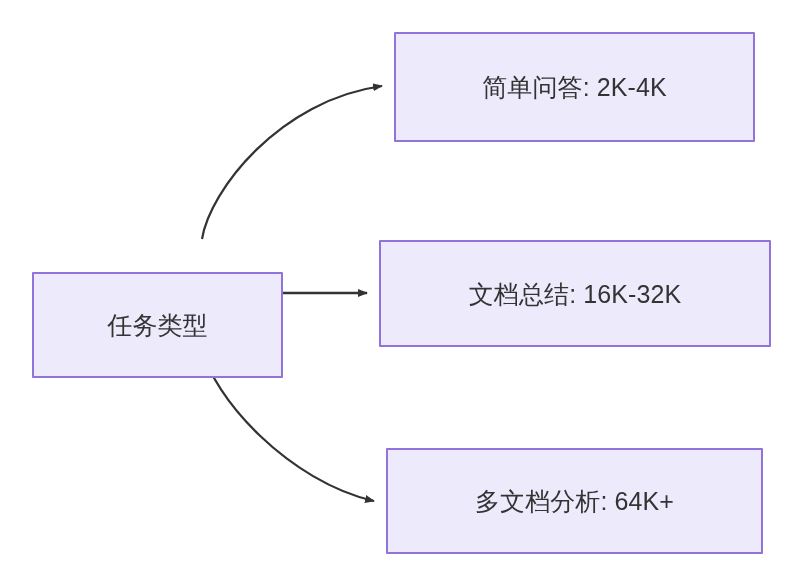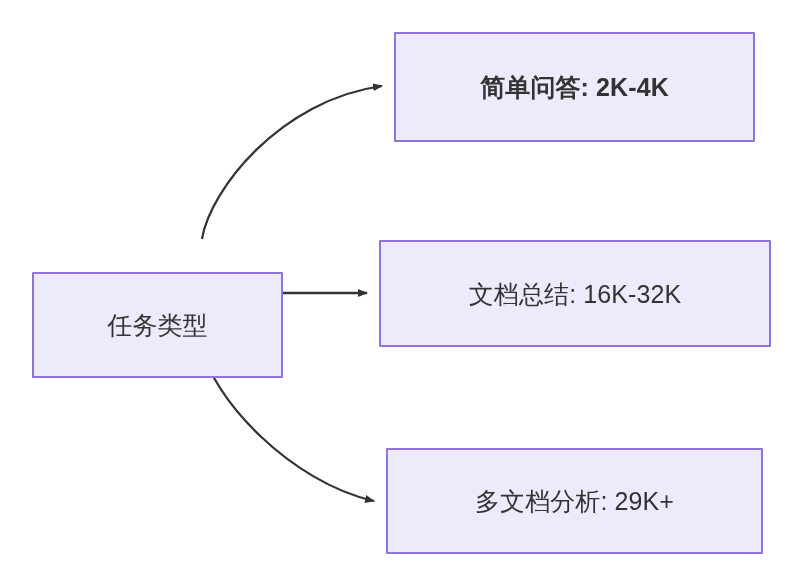--- a/index.html
+++ b/index.html
@@ -43,21 +43,21 @@
   .node-label {
     color: #333333;
     font-size: 25px;
     line-height: 1.2;
     letter-spacing: 0.1px;
     white-space: nowrap;
   }
 
   
   #node-root      { left: 32px;  top: 240px; width: 251px; height: 106px; margin-top: 32px; }
-  #node-simple-qa { left: 394px; top: 32px;  width: 361px; height: 110px; font-weight: bold; }
+  #node-simple-qa { left: 394px; top: 32px;  width: 361px; height: 110px; }
   #node-doc-sum   { left: 379px; top: 240px; width: 392px; height: 107px; }
   #node-multi-doc { left: 386px; top: 448px; width: 377px; height: 106px; }
 </style>
 </head>
 <body>
 
 <div id="diagram-canvas">
 
   <svg class="edge-layer" viewBox="0 0 787 572" width="787" height="572" xmlns="http://www.w3.org/2000/svg">
     <defs>
@@ -79,16 +79,16 @@
 
   <div class="node" id="node-simple-qa">
     <span class="node-label">简单问答: 2K-4K</span>
   </div>
 
   <div class="node" id="node-doc-sum">
     <span class="node-label">文档总结: 16K-32K</span>
   </div>
 
   <div class="node" id="node-multi-doc">
-    <span class="node-label">多文档分析: 29K+</span>
+    <span class="node-label">多文档分析: 64K+</span>
   </div>
 
 </div>
 
 </body></html>

